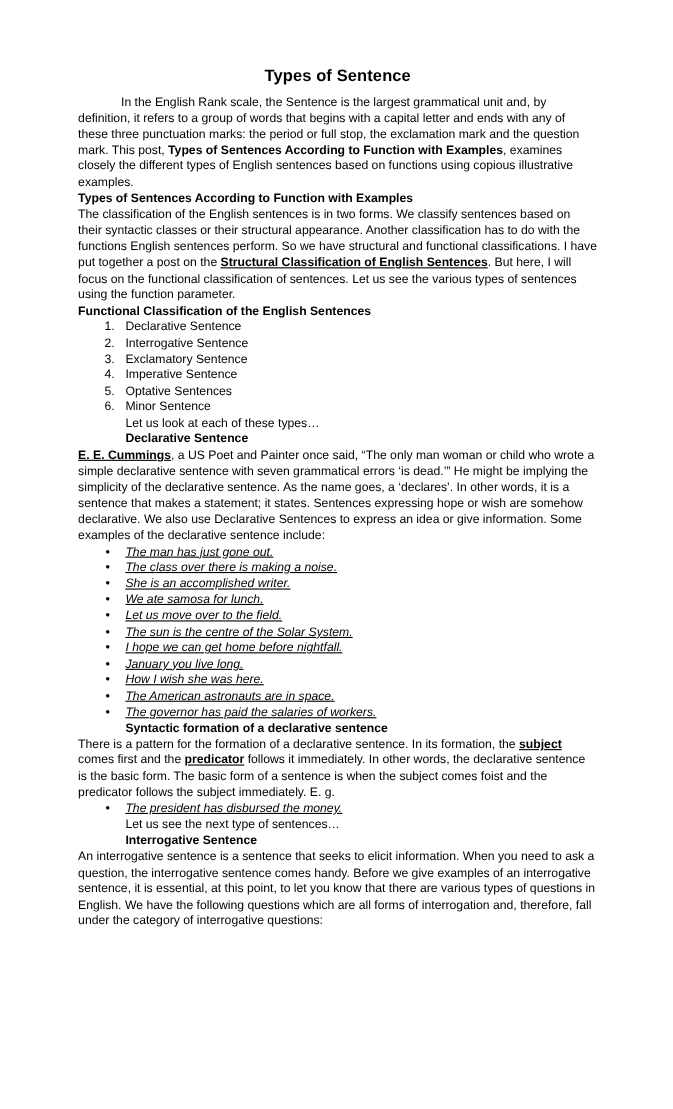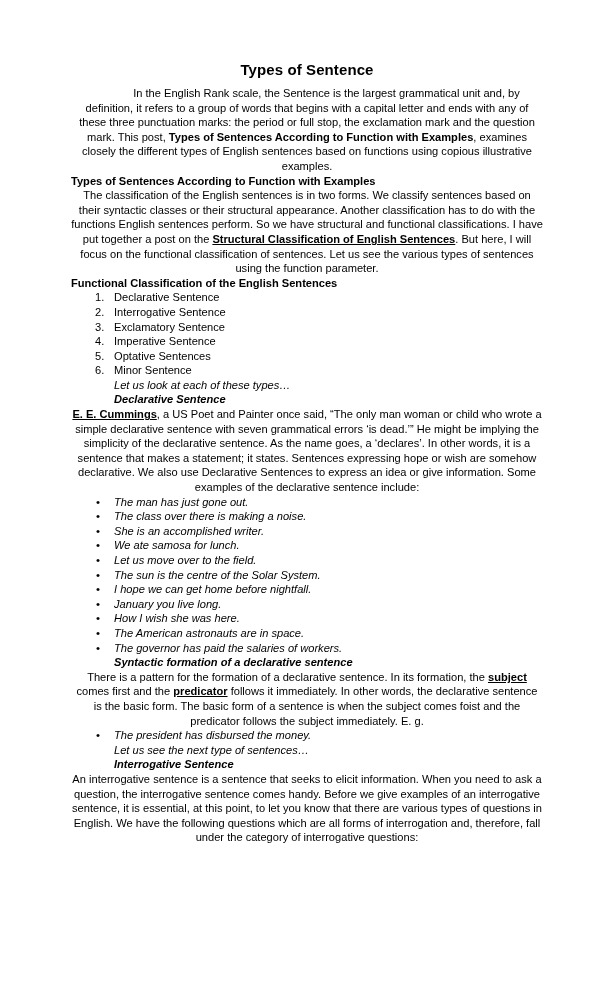--- a/index.html
+++ b/index.html
@@ -26,21 +26,21 @@
     font-size: 15px;
     font-weight: bold;
     line-height: 20px;
     margin: 0 0 6px 0;
     letter-spacing: 0.1px;
   }
   p.body-text {
     font-size: 11.1px;
     line-height: 14.6px;
     margin: 0;
-    text-align: center;
+    text-align: left;
   }
   p.indent-first {
     text-indent: 39px;
   }
   .heading {
     font-size: 11.1px;
     line-height: 14.6px;
     font-weight: bold;
     margin: 0;
   }
@@ -73,34 +73,34 @@
     margin: 0;
     padding: 0;
     list-style: none;
   }
   ul.bul-list > li {
     font-size: 11.1px;
     line-height: 14.6px;
     position: relative;
     padding-left: 43px;
     font-style: italic;
+    text-decoration: underline;
   }
   ul.bul-list > li::before {
     content: "\2022";
     position: absolute;
     left: 25px;
     font-style: normal;
     font-size: 11.5px;
   }
   .cont-line {
     font-size: 11.1px;
     line-height: 14.6px;
     margin: 0;
     padding-left: 43px;
-    font-style: italic;
   }
   .cont-line.bold {
     font-weight: bold;
   }
 </style>
 </head>
 <body>
 
 <div class="page">
 

